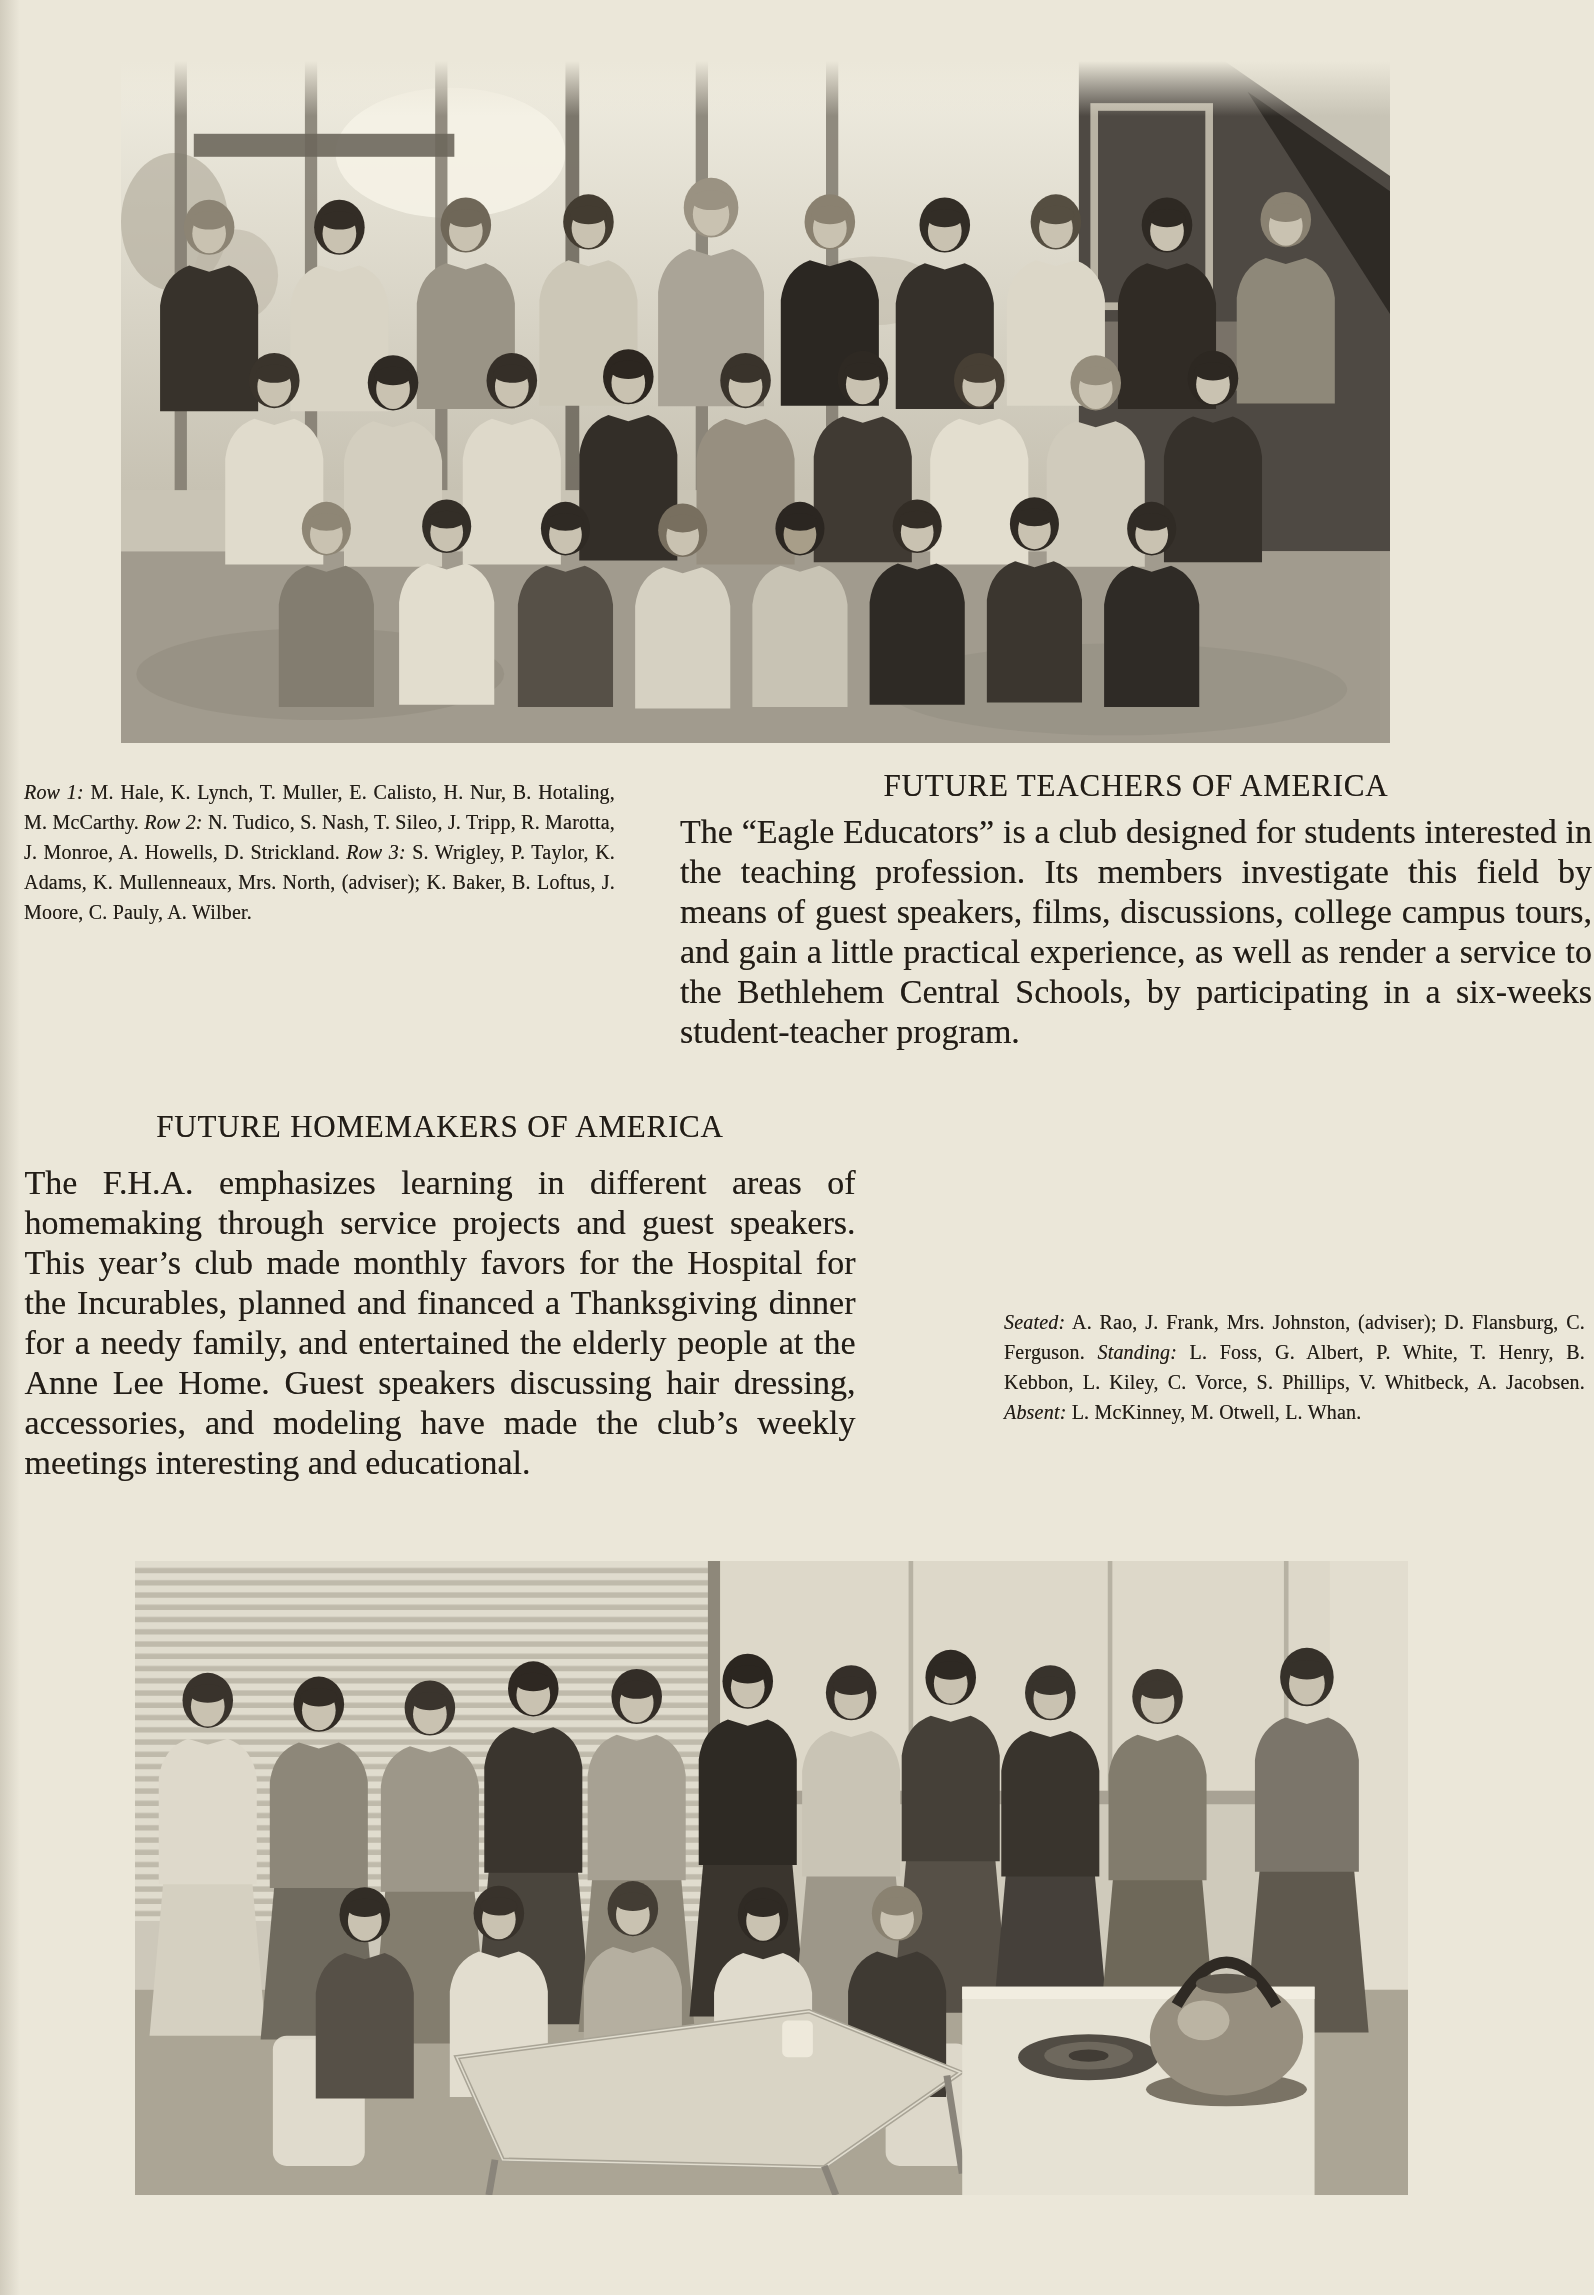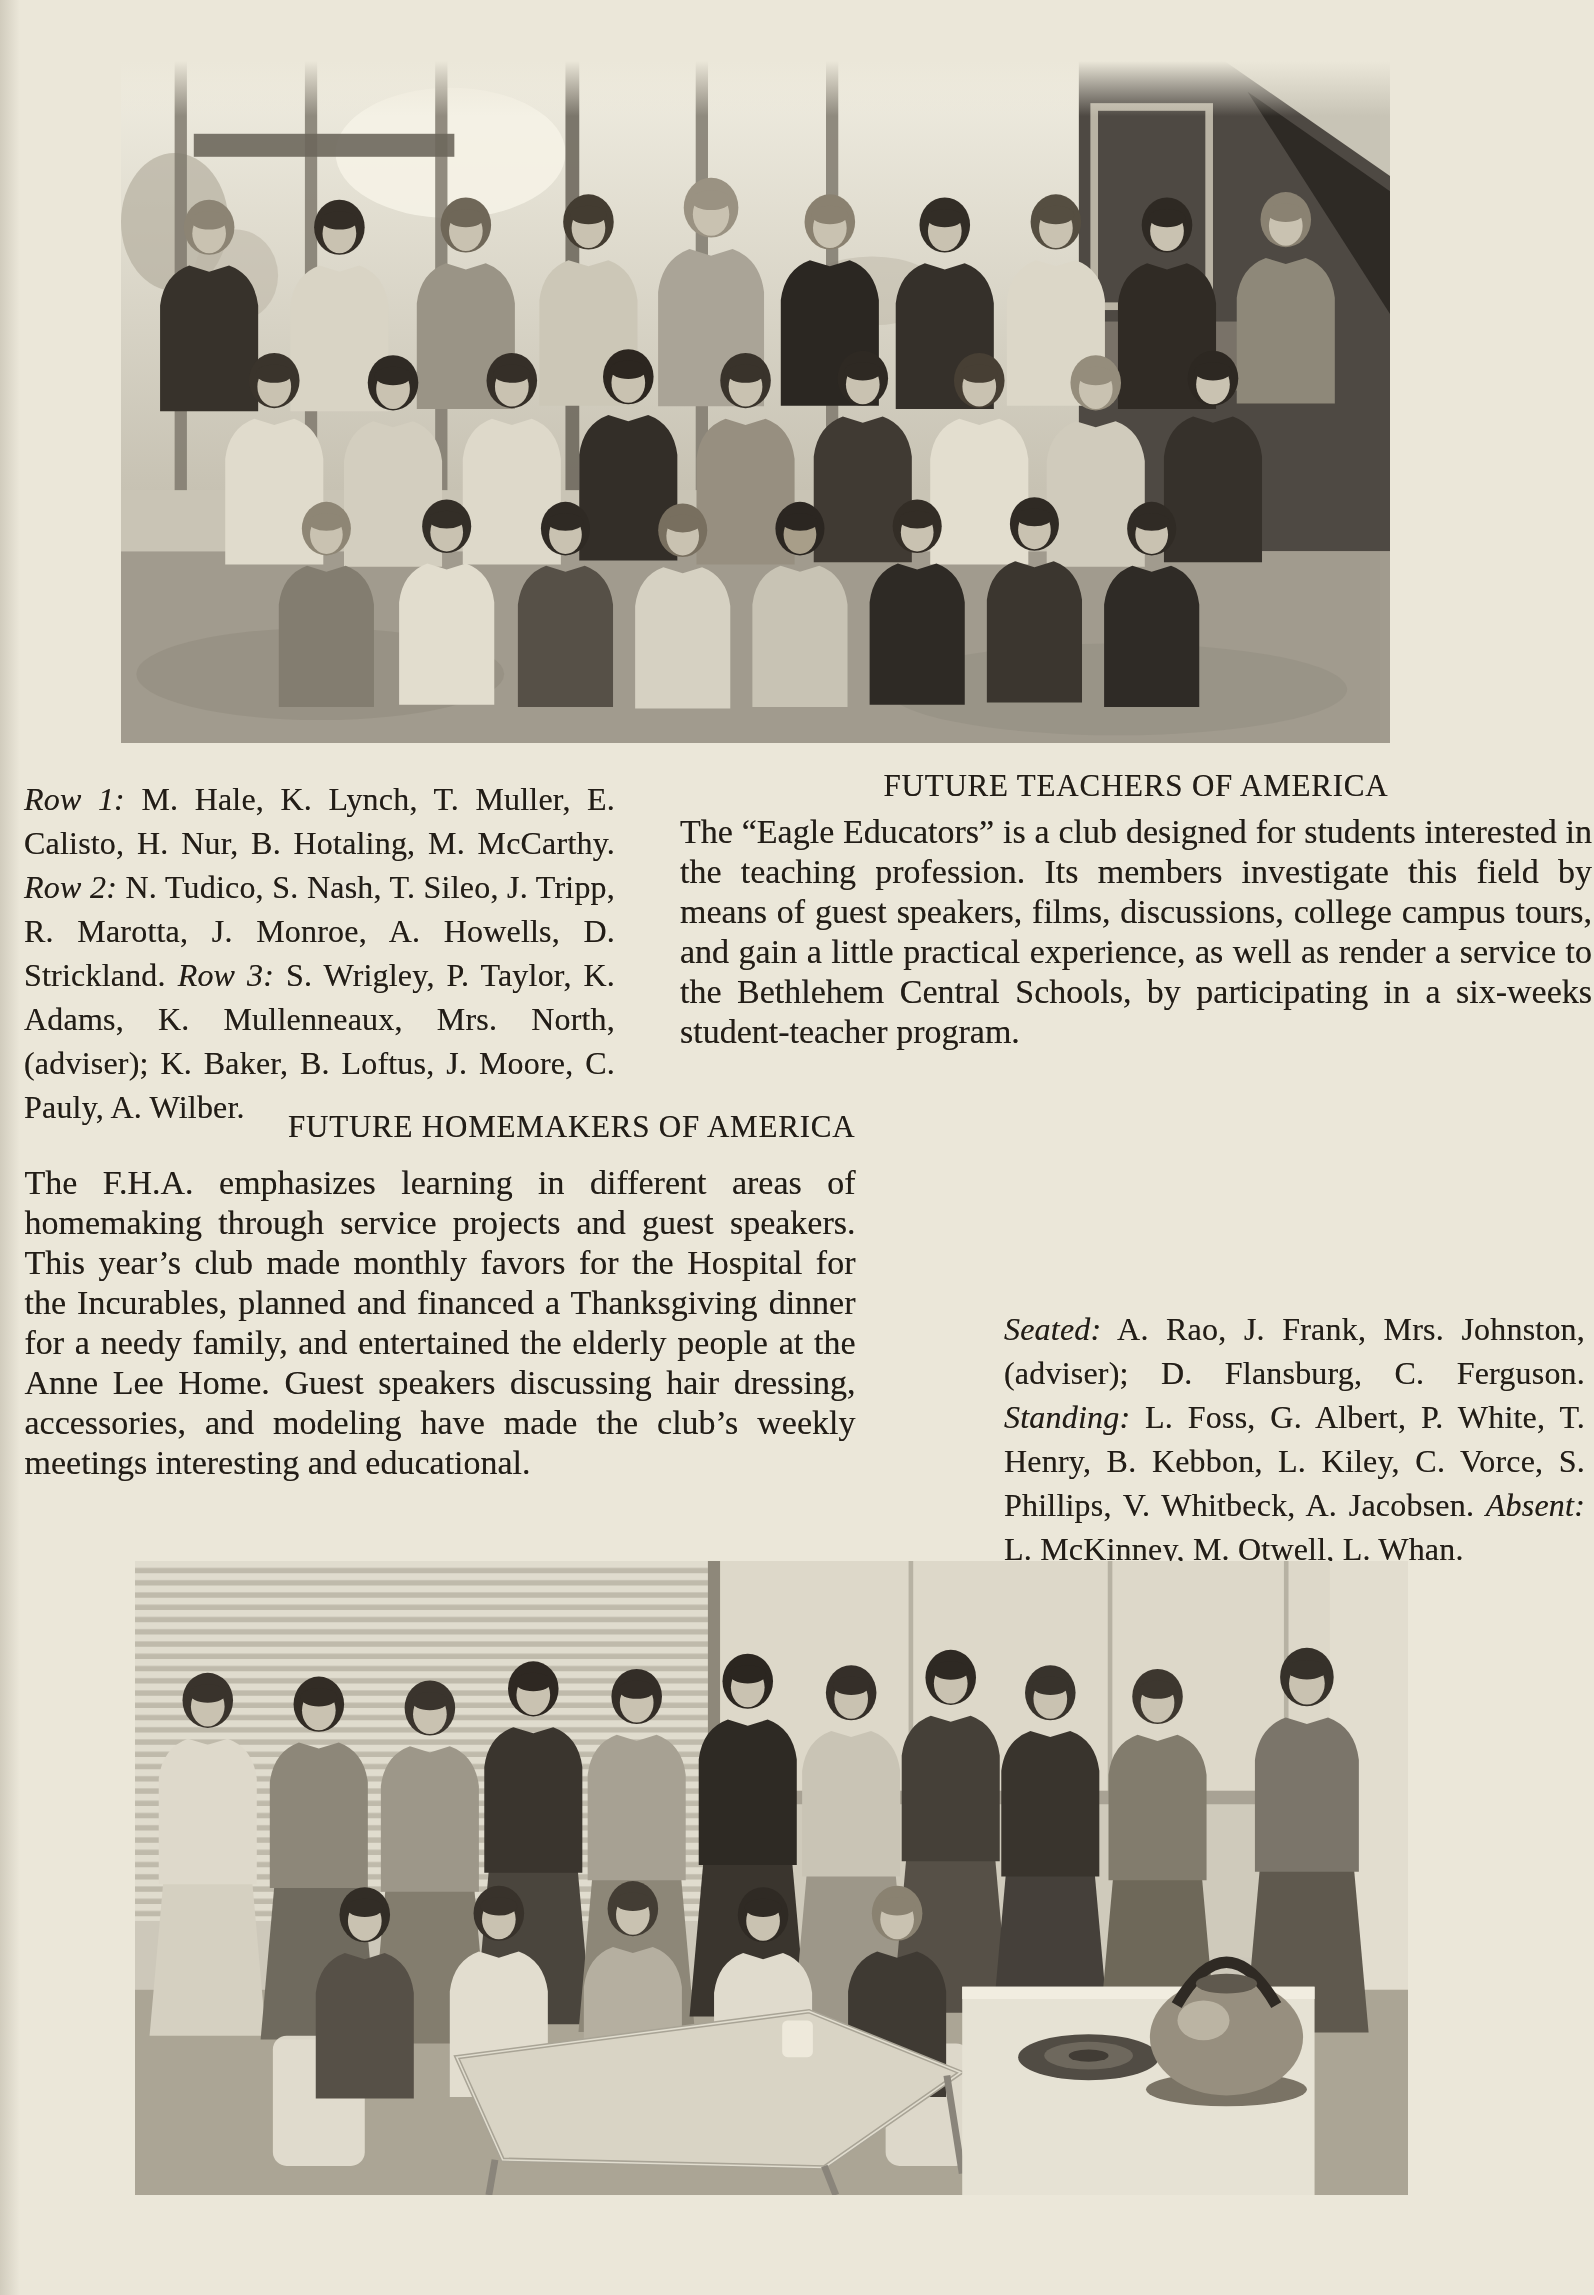--- a/index.html
+++ b/index.html
@@ -14,42 +14,42 @@
   .gutter {
     position:absolute; left:0; top:0; width:20px; height:2295px;
     background:linear-gradient(90deg, rgba(90,80,62,.18), rgba(90,80,62,0));
   }
   .photo { position:absolute; }
   .photo svg { display:block; width:100%; height:100%; }
   .photo-top    { left:121px; top:61px;   width:1269px; height:682px; }
   .photo-bottom { left:135px; top:1561px; width:1273px; height:634px; }
 
   .caption {
-    position:absolute; font-size:32px; line-height:44px;
+    position:absolute; font-size:20px; line-height:30px;
     text-align:justify; letter-spacing:0.2px;
     text-shadow:0 0 0.5px rgba(33,26,18,.6);
   }
   .caption i { font-style:italic; }
   .caption-top    { left:24px;  top:777px; width:591px; }
   .caption-bottom { left:1004px; top:1307px; width:581px; }
 
   .col { position:absolute; }
   .col h2 {
     font-size:31px; font-weight:normal; text-align:center;
     letter-spacing:0.8px; white-space:nowrap;
     text-shadow:0 0 0.5px rgba(33,26,18,.65);
   }
   .body {
     font-size:34px; line-height:40px; text-align:justify;
     text-shadow:0 0 0.5px rgba(33,26,18,.6);
   }
   .col-fta { left:680px; top:768px; width:912px; }
   .col-fta h2 { margin-bottom:8px; }
   .col-fha { left:24.5px; top:1109px; width:831px; }
-  .col-fha h2 { margin-bottom:18.4px;text-align:right; }
+  .col-fha h2 { margin-bottom:18.4px; }
 
   .page-number {
     position:absolute; left:0; top:2227px; width:1594px;
     text-align:center; font-family:"Liberation Sans", sans-serif;
     font-size:27px; color:#36342e; letter-spacing:0.8px;
   }
 </style>
 </head>
 <body>
 

